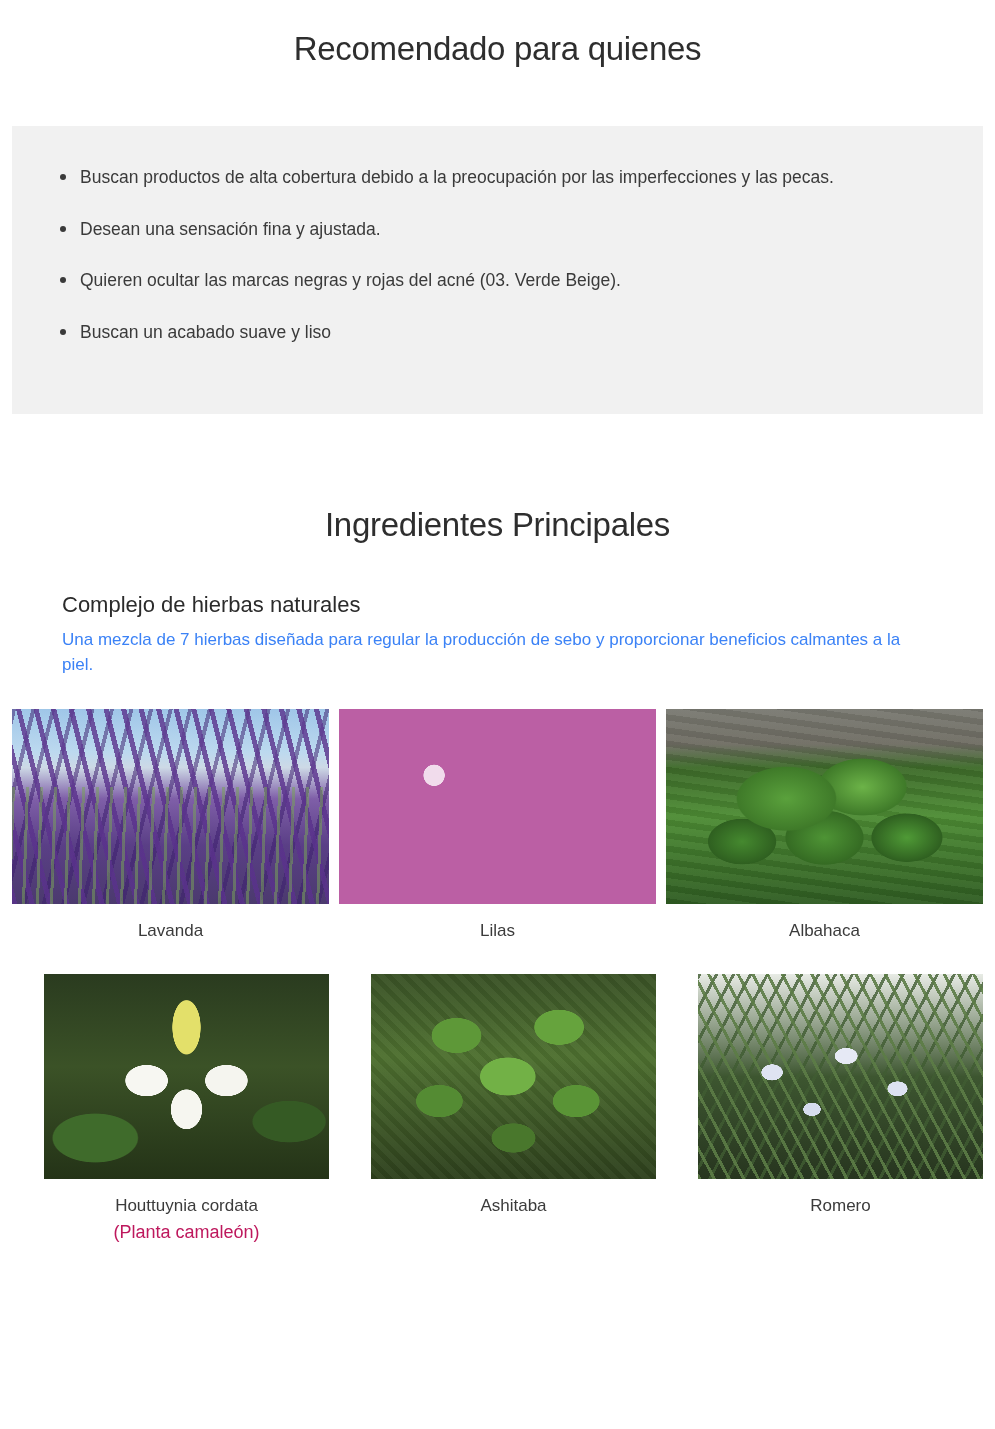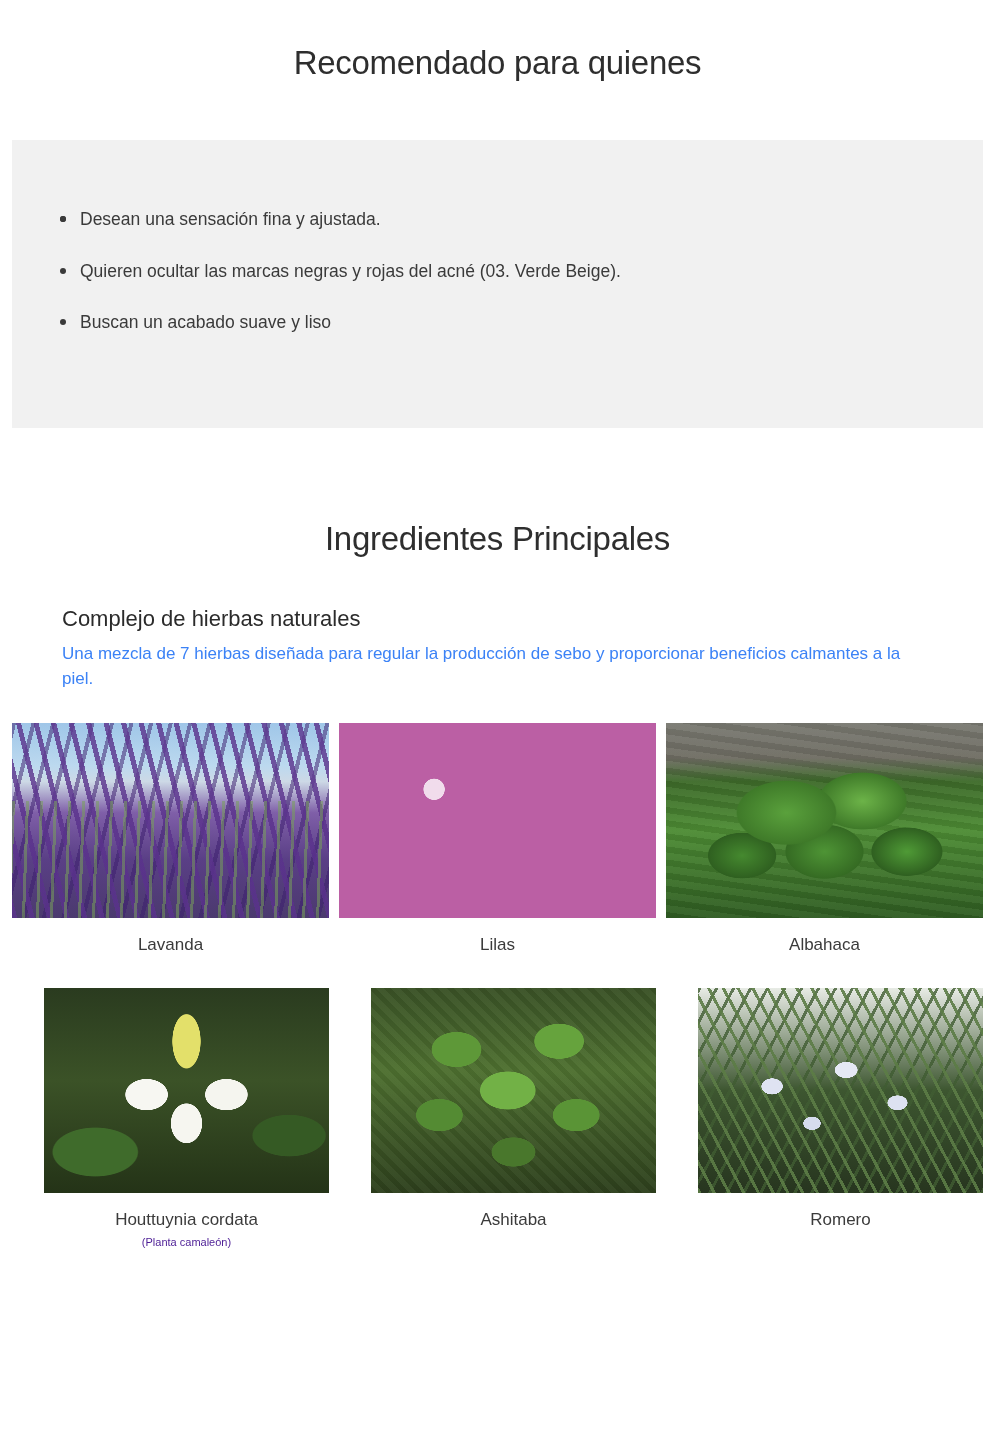--- a/index.html
+++ b/index.html
@@ -20,21 +20,21 @@
   
   .section-reco {
     padding-top: 16px;
   }
   .reco-title {
     text-align: center;
     font-size: 33px;
     font-weight: 400;
     color: #2e2e2e;
     letter-spacing: -0.3px;
-    margin: 18px;
+    margin: 4px;
     padding: 10px 0 0 0;
   }
   .reco-panel {
     margin: 58px 12px 0 12px;
     background: #f1f1f1;
     padding: 40px 36px 36px 36px;
     min-height: 288px;
   }
   .reco-list {
     list-style: none;
@@ -117,22 +117,22 @@
   .row-4 .thumb { height: 205px; }
 
   .caption {
     font-size: 17px;
     color: #3b3b3b;
     margin-top: 17px;
     text-align: center;
     line-height: 1.2;
   }
   .caption-sub {
-    font-size: 11px;
-    color: #4c1d95;
+    font-size: 18px;
+    color: #be185d;
     margin-top: 6px;
     text-align: right;
   }
 
   
   .img { position: absolute; inset: 0; }
 
   
   .img-lavanda {
     background:
@@ -259,20 +259,21 @@
 </head>
 <body>
 
 <section class="section-reco">
   <h1 class="reco-title">Recomendado para quienes</h1>
 
   <div class="reco-panel">
     <ul class="reco-list">
       <li>
         <span class="bullet"></span>
+        <span>Buscan productos de alta cobertura debido a la preocupación por las imperfecciones y las pecas.</span>
       </li>
       <li>
         <span class="bullet"></span>
         <span>Desean una sensación fina y ajustada.</span>
       </li>
       <li>
         <span class="bullet"></span>
         <span>Quieren ocultar las marcas negras y rojas del acné (03. Verde Beige).</span>
       </li>
       <li>

